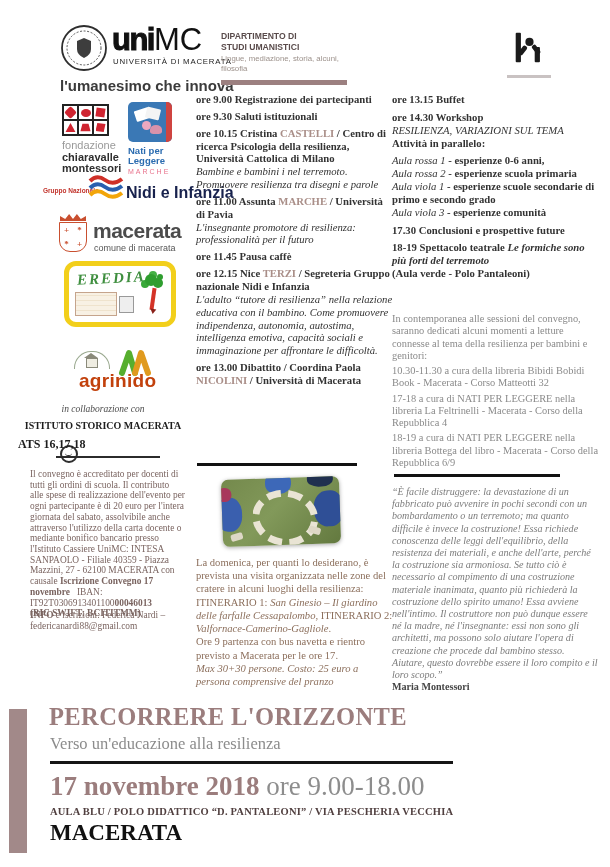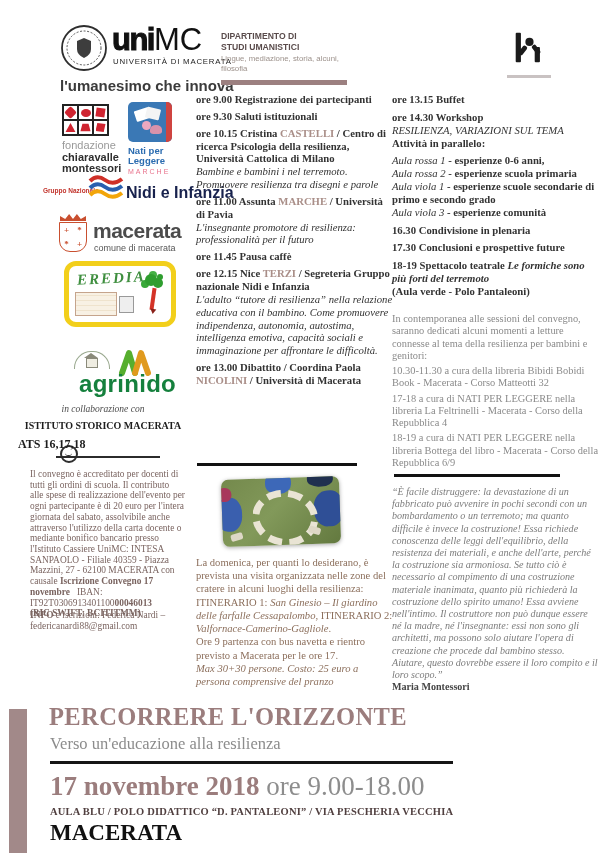--- a/index.html
+++ b/index.html
@@ -92,22 +92,22 @@
 
   
   .agri-sketch{left:74px;top:351px;width:36px;height:24px;}
   .agri-arc{width:34px;height:17px;border:1px solid #9aa98f;border-bottom:none;border-radius:17px 17px 0 0;position:relative;}
   .agri-house{position:absolute;left:11px;top:6px;width:10px;height:8px;border:1px solid #8a8a7a;background:#efede2;}
   .agri-roof{position:absolute;left:9px;top:1px;width:0;height:0;border-left:7px solid transparent;
              border-right:7px solid transparent;border-bottom:5px solid #8a8a7a;}
   .agri-m{left:118px;top:348px;}
   .smiley{left:60px;top:379px;width:14px;height:14px;border:2px solid #2e2e2e;border-radius:50%;position:relative;}
   .smiley i{position:absolute;left:3px;top:3px;width:7px;height:5px;border-bottom:1.6px solid #2e2e2e;border-radius:50%;}
-  .agri-name{left:79px;top:370px;font-family:"Liberation Sans",sans-serif;font-weight:700;font-size:24px;
-             letter-spacing:.3px;color:#15803d;}
+  .agri-name{left:79px;top:370px;font-family:"Liberation Sans",sans-serif;font-weight:700;font-size:19px;
+             letter-spacing:.3px;color:#c2410c;}
 
   .collab{left:18px;top:404px;width:170px;text-align:center;font-style:italic;font-size:9.5px;color:#4a4a4a;}
   .istituto{left:18px;top:420px;width:170px;text-align:center;font-weight:700;font-size:10px;color:#1d1d1d;}
   .ats{left:18px;top:437px;width:170px;text-align:left;font-weight:700;font-size:12px;color:#1d1d1d;}
   .leftline{left:56px;top:456px;width:104px;height:2px;background:#2b2b2b;}
 
   .registration{left:30px;top:469px;width:155px;font-size:9.4px;line-height:1.14;color:#7a6460;}
   .registration p{margin:0 0 3px;}
   .info{left:30px;top:610px;width:155px;font-size:9.4px;line-height:1.15;color:#7a6460;}
 
@@ -325,21 +325,20 @@
 
   <div class="abs afternoon rich">
       <p><span class="st-b">ore 13.15 Buffet</span></p>
       <p><span class="st-b">ore 14.30 Workshop
 </span><span class="st-i">RESILIENZA, VARIAZIONI SUL TEMA
 </span><span class="st-b">Attività in parallelo:</span></p>
       <p><span class="st-i">Aula rossa 1</span><span class="st-b"> - esperienze 0-6 anni,
 </span><span class="st-i">Aula rossa 2</span><span class="st-b"> - esperienze scuola primaria
 </span><span class="st-i">Aula viola 1</span><span class="st-b"> - esperienze scuole secondarie di primo e secondo grado
 </span><span class="st-i">Aula viola 3</span><span class="st-b"> - esperienze comunità</span></p>
-      <p><span class="st-b">16.30 Condivisione in plenaria</span></p>
       <p><span class="st-b">17.30 Conclusioni e prospettive future</span></p>
       <p><span class="st-b">18-19 Spettacolo teatrale </span><span class="st-bi">Le formiche sono più forti del terremoto
 </span><span class="st-b">(Aula verde - Polo Pantaleoni)</span></p>
     </div>
   <div class="abs readings rich">
       <p><span class="st-n">In contemporanea alle sessioni del convegno, saranno dedicati alcuni momenti a letture connesse al tema della resilienza per bambini e genitori:</span></p>
       <p><span class="st-n">10.30-11.30 a cura della libreria Bibidi Bobidi Book - Macerata - Corso Matteotti 32</span></p>
       <p><span class="st-n">17-18 a cura di NATI PER LEGGERE nella libreria La Feltrinelli - Macerata - Corso della Repubblica 4</span></p>
       <p><span class="st-n">18-19 a cura di NATI PER LEGGERE nella libreria Bottega del libro - Macerata - Corso della Repubblica 6/9</span></p>
     </div>

